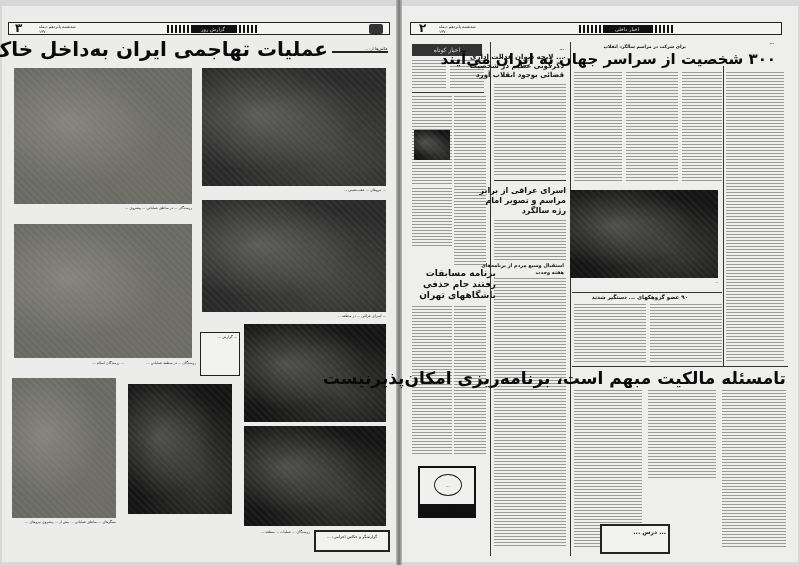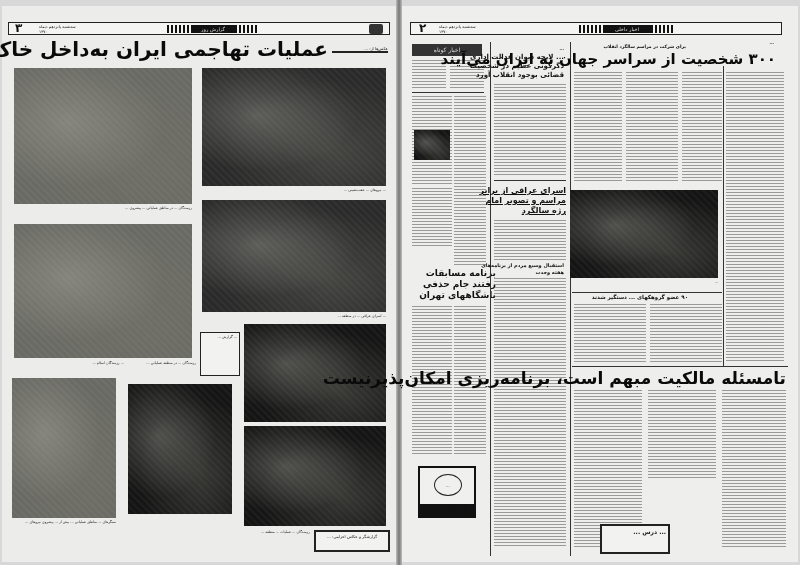--- a/index.html
+++ b/index.html
@@ -143,21 +143,21 @@
   <div class="textcol-rule" style="left:88px;top:36px;height:514px;"></div>
 
   <div class="subhead" style="right:234px;top:38px;font-size:7px;line-height:9px;">
     <div style="font-size:4px;">...</div>
     <div>... لایحه دیوان عدالت اداری</div>
     <div>دگرگونی عظیم در شخصیت</div>
     <div>قضائی بوجود انقلاب آورد</div>
   </div>
   <div class="textblock" style="left:92px;top:78px;width:72px;height:92px;"></div>
   <div class="hrule" style="left:92px;top:174px;width:72px;"></div>
-  <div class="subhead" style="right:232px;top:180px;font-size:8px;line-height:10px;text-decoration:underline;">
+  <div class="subhead" style="right:232px;top:180px;font-size:8px;line-height:10px;">
     <div>اسرای عراقی از برابر</div>
     <div>مراسم و تصویر امام</div>
     <div>رژه سالگرد</div>
   </div>
   <div class="textblock" style="left:92px;top:214px;width:72px;height:40px;"></div>
   <div class="subhead" style="right:234px;top:256px;font-size:5px;line-height:7px;">
     <div>استقبال وسیع مردم از برنامه‌های</div>
     <div>هفته وحدت</div>
   </div>
   <div class="textblock" style="left:92px;top:272px;width:72px;height:270px;"></div>

